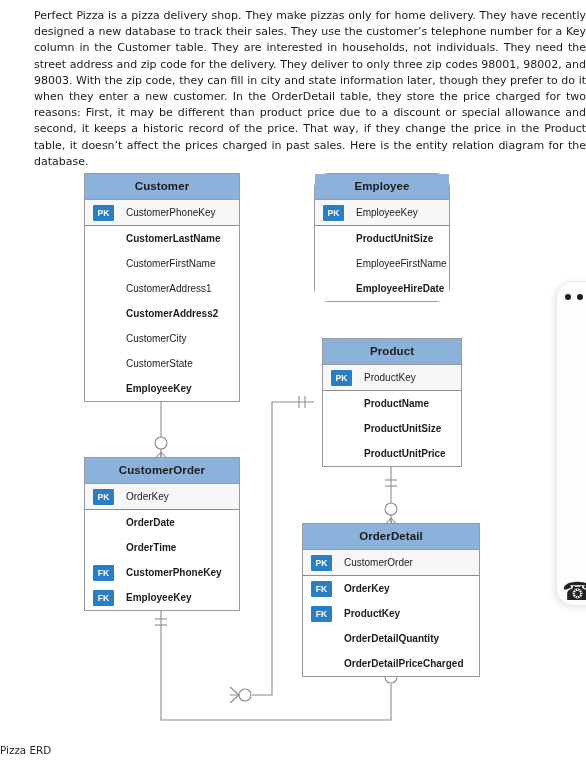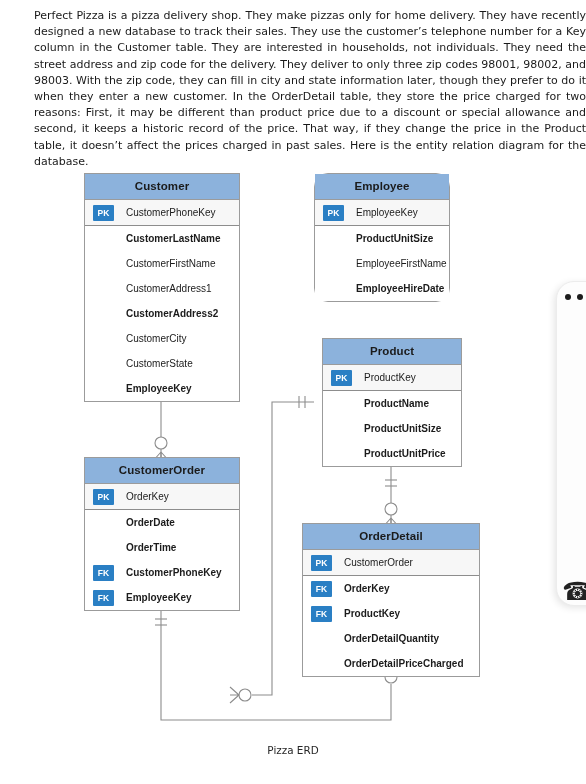--- a/index.html
+++ b/index.html
@@ -133,21 +133,20 @@
     font-size: 25px;
     line-height: 26px;
   }
 
   
   #caption {
     position: absolute;
     left: 0;
     top: 744px;
     width: 586px;
-    text-align: center;
     font-family: "DejaVu Sans", sans-serif;
     font-size: 10.4px;
     color: #262626;
   }
 </style>
 </head>
 <body>
 
 <div id="intro">Perfect Pizza is a pizza delivery shop. They make pizzas only for home delivery. They have recently designed a new database to track their sales. They use the customer’s telephone number for a Key column in the Customer table. They are interested in households, not individuals. They need the street address and zip code for the delivery. They deliver to only three zip codes 98001, 98002, and 98003. With the zip code, they can fill in city and state information later, though they prefer to do it when they enter a new customer. In the OrderDetail table, they store the price charged for two reasons: First, it may be different than product price due to a discount or special allowance and second, it keeps a historic record of the price. That way, if they change the price in the Product table, it doesn’t affect the prices charged in past sales. Here is the entity relation diagram for the database.</div>
 

